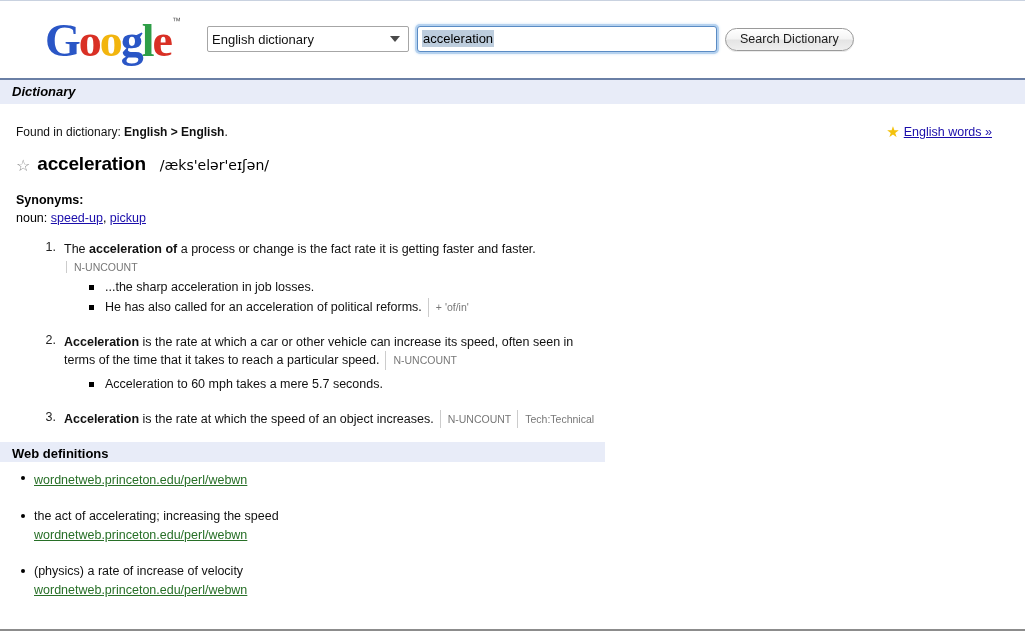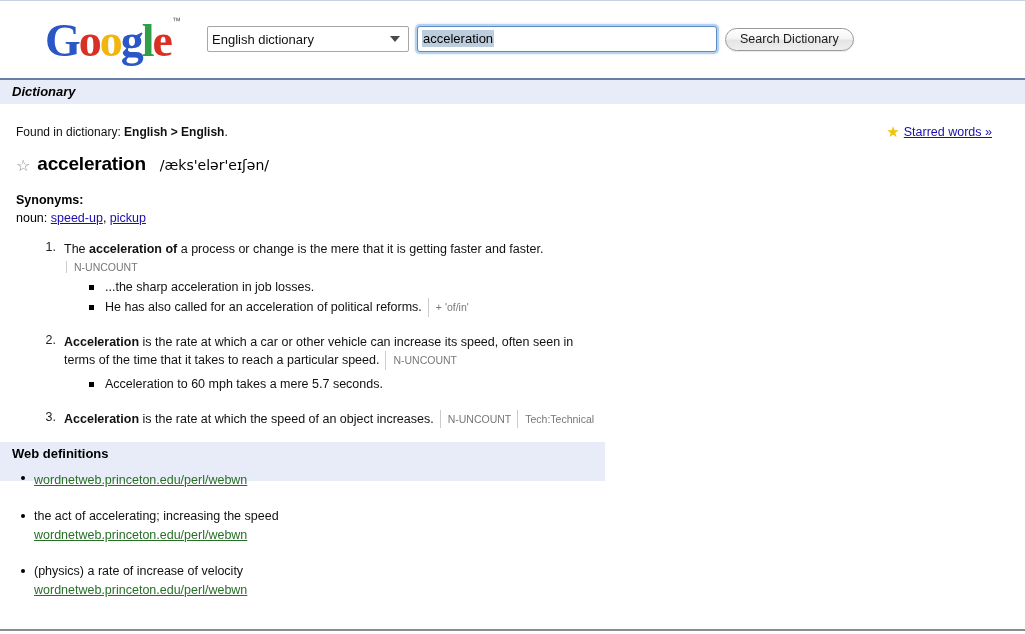--- a/index.html
+++ b/index.html
@@ -326,21 +326,21 @@
     height: 5px;
     background: #000000;
   }
 
   
   .web-bar {
     position: absolute;
     top: 338px;
     left: 0;
     width: 605px;
-    height: 39px;
+    height: 20px;
     background: #e8ecf8;
     text-align: center;
   }
   .web-bar-label {
     position: absolute;
     left: 12px;
     top: 4px;
     font-size: 13px;
     font-weight: bold;
     color: #000000;
@@ -425,41 +425,41 @@
 </div>
 
 <div class="content">
 
   <div class="found-line">
     <span>Found in dictionary: </span><b>English &gt; English</b><span>.</span>
   </div>
 
   <div class="starred">
     <span class="star-gold">★</span>
-    <a href="#">Starred words »</a>
+    <a href="#">English words »</a>
   </div>
 
   <div class="headword-row">
     <span class="star-outline">☆</span>
     <span class="headword">acceleration</span>
     <span class="phonetic">/æks'elər'eɪʃən/</span>
   </div>
 
   <div class="synonyms-title">Synonyms:</div>
   <div class="synonyms-line">
     <span>noun:</span>
     <a href="#">speed-up</a><span>, </span><a href="#">pickup</a>
   </div>
 
   <div class="defs">
 
     <div class="def-item">
       <div class="def-num">1.</div>
       <div class="def-body">
-        <div class="def-text"><span>The </span><b>acceleration of</b><span> a process or change is the mere that it is getting faster and faster.</span></div>
+        <div class="def-text"><span>The </span><b>acceleration of</b><span> a process or change is the fact rate it is getting faster and faster.</span></div>
         <div class="tag tag-block">N-UNCOUNT</div>
         <ul class="examples">
           <li><span>...the sharp acceleration in job losses.</span></li>
           <li><span>He has also called for an acceleration of political reforms.</span><span class="tag">+ 'of/in'</span></li>
         </ul>
       </div>
     </div>
 
     <div class="def-item" style="margin-top:16px;">
       <div class="def-num">2.</div>

